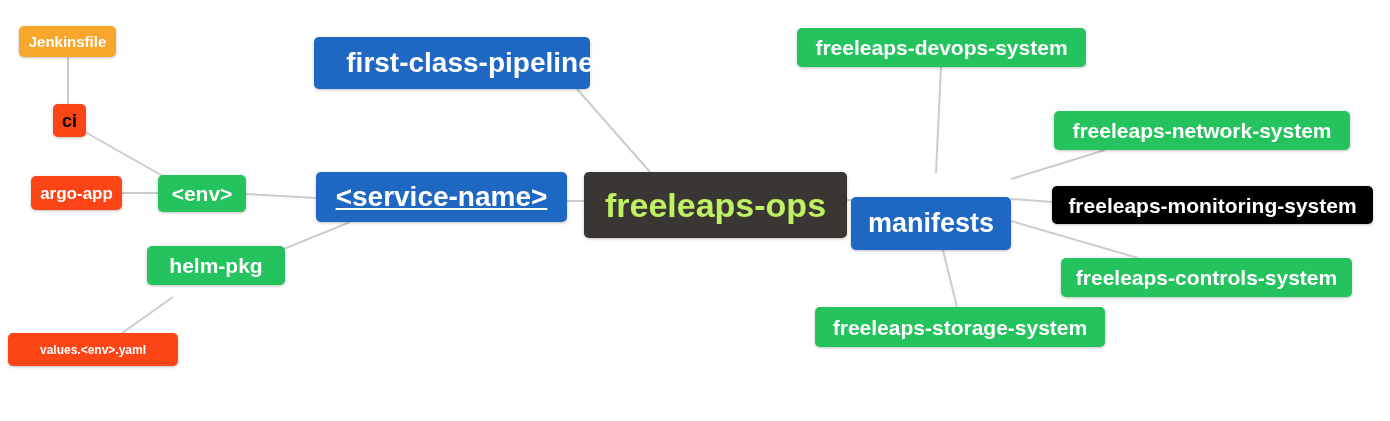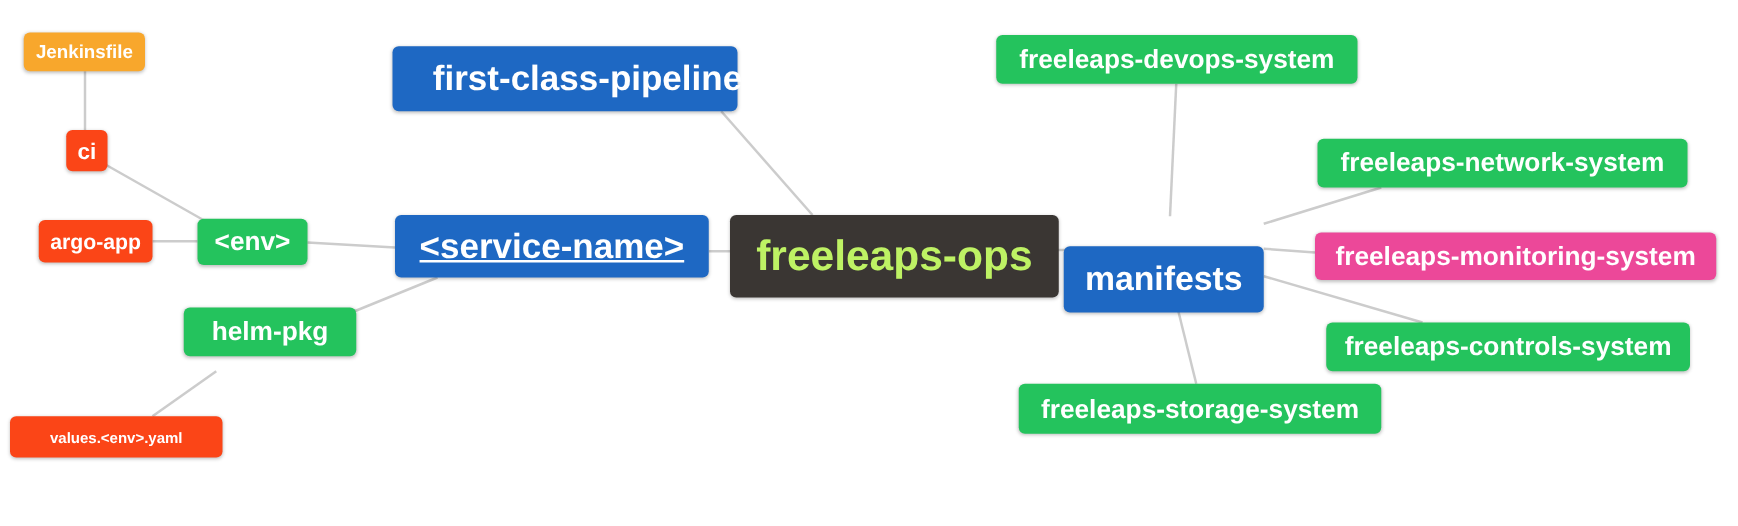--- a/index.html
+++ b/index.html
@@ -54,27 +54,27 @@
       <line x1="577" y1="89" x2="650" y2="172" stroke="#CCCCCC" stroke-width="2"></line>
       <line x1="845" y1="200" x2="852" y2="200" stroke="#CCCCCC" stroke-width="2"></line>
       <line x1="936" y1="173" x2="941" y2="67" stroke="#CCCCCC" stroke-width="2"></line>
       <line x1="1011" y1="179" x2="1105" y2="150" stroke="#CCCCCC" stroke-width="2"></line>
       <line x1="1011" y1="199" x2="1052" y2="202" stroke="#CCCCCC" stroke-width="2"></line>
       <line x1="1011" y1="221" x2="1138" y2="258" stroke="#CCCCCC" stroke-width="2"></line>
       <line x1="937" y1="226" x2="957" y2="307" stroke="#CCCCCC" stroke-width="2"></line>
     </svg>
 
 <div class="node" style="left: 19px; top: 26px; width: 97px; height: 31px; font-size: 15px; background: rgb(248, 167, 44); color: rgb(255, 255, 255);">Jenkinsfile</div>
-    <div class="node" style="left: 53px; top: 104px; width: 33px; height: 33px; font-size: 18px; background: rgb(251, 69, 23); color: #ffffff;">ci</div>
+    <div class="node" style="left: 53px; top: 104px; width: 33px; height: 33px; font-size: 18px; background: rgb(251, 69, 23); color: #000000;">ci</div>
     <div class="node" style="left: 31px; top: 176px; width: 91px; height: 34px; font-size: 17px; background: rgb(251, 69, 23); color: rgb(255, 255, 255);">argo-app</div>
     <div class="node" style="left: 158px; top: 175px; width: 88px; height: 37px; font-size: 21px; background: rgb(36, 195, 93); color: rgb(255, 255, 255);">&lt;env&gt;</div>
     <div class="node" style="left: 147px; top: 246px; width: 138px; height: 39px; font-size: 21px; background: rgb(36, 195, 93); color: rgb(255, 255, 255); text-align: center;">helm-pkg</div>
     <div class="node" style="left: 8px; top: 333px; width: 170px; height: 33px; font-size: 12px; background: rgb(251, 69, 23); color: rgb(255, 255, 255);">values.&lt;env&gt;.yaml</div>
     <div class="node" style="left: 314px; top: 37px; width: 276px; height: 52px; font-size: 28px; background: rgb(30, 104, 195); color: rgb(255, 255, 255); padding-left: 36px;">first-class-pipeline</div>
     <div class="node" style="left: 316px; top: 172px; width: 251px; height: 50px; font-size: 28px; background: rgb(30, 104, 195); color: rgb(255, 255, 255); text-decoration: underline;">&lt;service-name&gt;</div>
     <div class="node" style="left: 584px; top: 172px; width: 263px; height: 66px; font-size: 34px; background: rgb(58, 54, 51); color: #bef264;">freeleaps-ops</div>
     <div class="node" style="left: 851px; top: 173px; width: 160px; height: 53px; font-size: 27px; background: rgb(30, 104, 195); color: rgb(255, 255, 255); margin-top: 24px;">manifests</div>
     <div class="node" style="left: 797px; top: 28px; width: 289px; height: 39px; font-size: 21px; background: rgb(36, 195, 93); color: rgb(255, 255, 255);">freeleaps-devops-system</div>
     <div class="node" style="left: 1054px; top: 111px; width: 296px; height: 39px; font-size: 21px; background: rgb(36, 195, 93); color: rgb(255, 255, 255);">freeleaps-network-system</div>
-    <div class="node" style="left: 1052px; top: 186px; width: 321px; height: 38px; font-size: 21px; background: #ec4899; color: rgb(255, 255, 255);">freeleaps-monitoring-system</div>
+    <div class="node" style="left: 1052px; top: 186px; width: 321px; height: 38px; font-size: 21px; background: #000000; color: rgb(255, 255, 255);">freeleaps-monitoring-system</div>
     <div class="node" style="left: 1061px; top: 258px; width: 291px; height: 39px; font-size: 21px; background: rgb(36, 195, 93); color: rgb(255, 255, 255);">freeleaps-controls-system</div>
     <div class="node" style="left: 815px; top: 307px; width: 290px; height: 40px; font-size: 21px; background: rgb(36, 195, 93); color: rgb(255, 255, 255); text-align: right;">freeleaps-storage-system</div>
   </div>
 
 </body></html>

